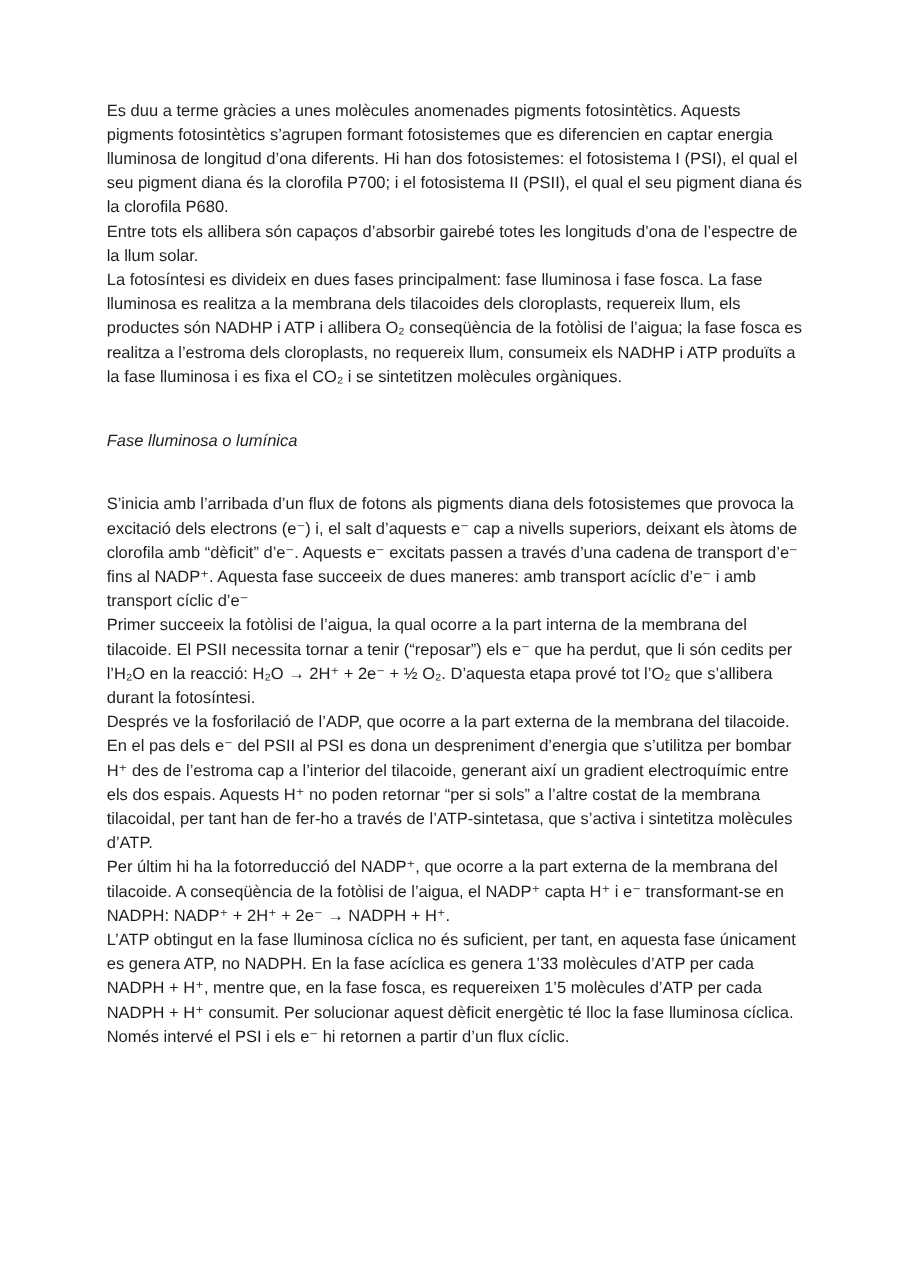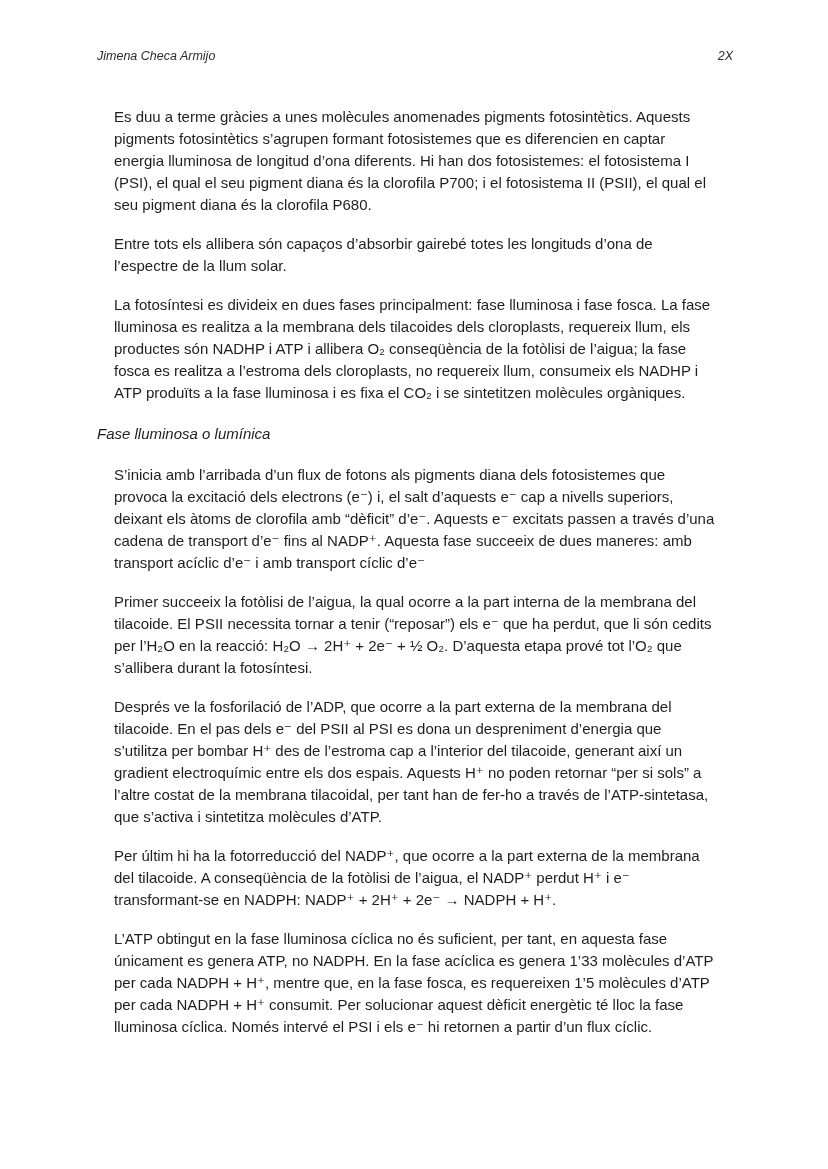--- a/index.html
+++ b/index.html
@@ -27,52 +27,48 @@
     line-height: 16px;
     color: #2b2b2b;
   }
   .doc-content {
     margin-top: 42px;
     font-size: 15px;
     line-height: 22px;
     text-align: left;
   }
   .doc-content p {
-    margin: 17px;
+    margin: 0;
   }
   .section-heading {
     font-size: 15px;
     line-height: 22px;
     font-style: italic;
     font-weight: normal;
-    margin: 19px 0;
+    margin: 36px 0;
     color: #1e1e1e;
   }
 </style>
 </head>
 <body>
 
 <div class="page">
 
-  <div class="page-header">
-    <span>Jimena Checa Armijo</span>
-    <span>2X</span>
-  </div>
 
   <div class="doc-content">
     <p>Es duu a terme gràcies a unes molècules anomenades pigments fotosintètics. Aquests pigments fotosintètics s’agrupen formant fotosistemes que es diferencien en captar energia lluminosa de longitud d’ona diferents. Hi han dos fotosistemes: el fotosistema I (PSI), el qual el seu pigment diana és la clorofila P700; i el fotosistema II (PSII), el qual el seu pigment diana és la clorofila P680.</p>
     <p>Entre tots els allibera són capaços d’absorbir gairebé totes les longituds d’ona de l’espectre de la llum solar.</p>
     <p>La fotosíntesi es divideix en dues fases principalment: fase lluminosa i fase fosca. La fase lluminosa es realitza a la membrana dels tilacoides dels cloroplasts, requereix llum, els productes són NADHP i ATP i allibera O₂ conseqüència de la fotòlisi de l’aigua; la fase fosca es realitza a l’estroma dels cloroplasts, no requereix llum, consumeix els NADHP i ATP produïts a la fase lluminosa i es fixa el CO₂ i se sintetitzen molècules orgàniques.</p>
 
     <h2 class="section-heading">Fase lluminosa o lumínica</h2>
 
     <p>S’inicia amb l’arribada d’un flux de fotons als pigments diana dels fotosistemes que provoca la excitació dels electrons (e⁻) i, el salt d’aquests e⁻ cap a nivells superiors, deixant els àtoms de clorofila amb “dèficit” d’e⁻. Aquests e⁻ excitats passen a través d’una cadena de transport d’e⁻ fins al NADP⁺. Aquesta fase succeeix de dues maneres: amb transport acíclic d’e⁻ i amb transport cíclic d’e⁻</p>
 
 
     <p>Primer succeeix la fotòlisi de l’aigua, la qual ocorre a la part interna de la membrana del tilacoide. El PSII necessita tornar a tenir (“reposar”) els e⁻ que ha perdut, que li són cedits per l’H₂O en la reacció: H₂O → 2H⁺ + 2e⁻ + ½ O₂. D’aquesta etapa prové tot l’O₂ que s’allibera durant la fotosíntesi.</p>
     <p>Després ve la fosforilació de l’ADP, que ocorre a la part externa de la membrana del tilacoide. En el pas dels e⁻ del PSII al PSI es dona un despreniment d’energia que s’utilitza per bombar H⁺ des de l’estroma cap a l’interior del tilacoide, generant així un gradient electroquímic entre els dos espais. Aquests H⁺ no poden retornar “per si sols” a l’altre costat de la membrana tilacoidal, per tant han de fer-ho a través de l’ATP-sintetasa, que s’activa i sintetitza molècules d’ATP.</p>
-    <p>Per últim hi ha la fotorreducció del NADP⁺, que ocorre a la part externa de la membrana del tilacoide. A conseqüència de la fotòlisi de l’aigua, el NADP⁺ perdut H⁺ i e⁻ transformant-se en NADPH: NADP⁺ + 2H⁺ + 2e⁻ → NADPH + H⁺.</p>
+    <p>Per últim hi ha la fotorreducció del NADP⁺, que ocorre a la part externa de la membrana del tilacoide. A conseqüència de la fotòlisi de l’aigua, el NADP⁺ capta H⁺ i e⁻ transformant-se en NADPH: NADP⁺ + 2H⁺ + 2e⁻ → NADPH + H⁺.</p>
 
 
     <p>L’ATP obtingut en la fase lluminosa cíclica no és suficient, per tant, en aquesta fase únicament es genera ATP, no NADPH. En la fase acíclica es genera 1’33 molècules d’ATP per cada NADPH + H⁺, mentre que, en la fase fosca, es requereixen 1’5 molècules d’ATP per cada NADPH + H⁺ consumit. Per solucionar aquest dèficit energètic té lloc la fase lluminosa cíclica. Només intervé el PSI i els e⁻ hi retornen a partir d’un flux cíclic.</p>
   </div>
 
 </div>
 
 </body></html>

